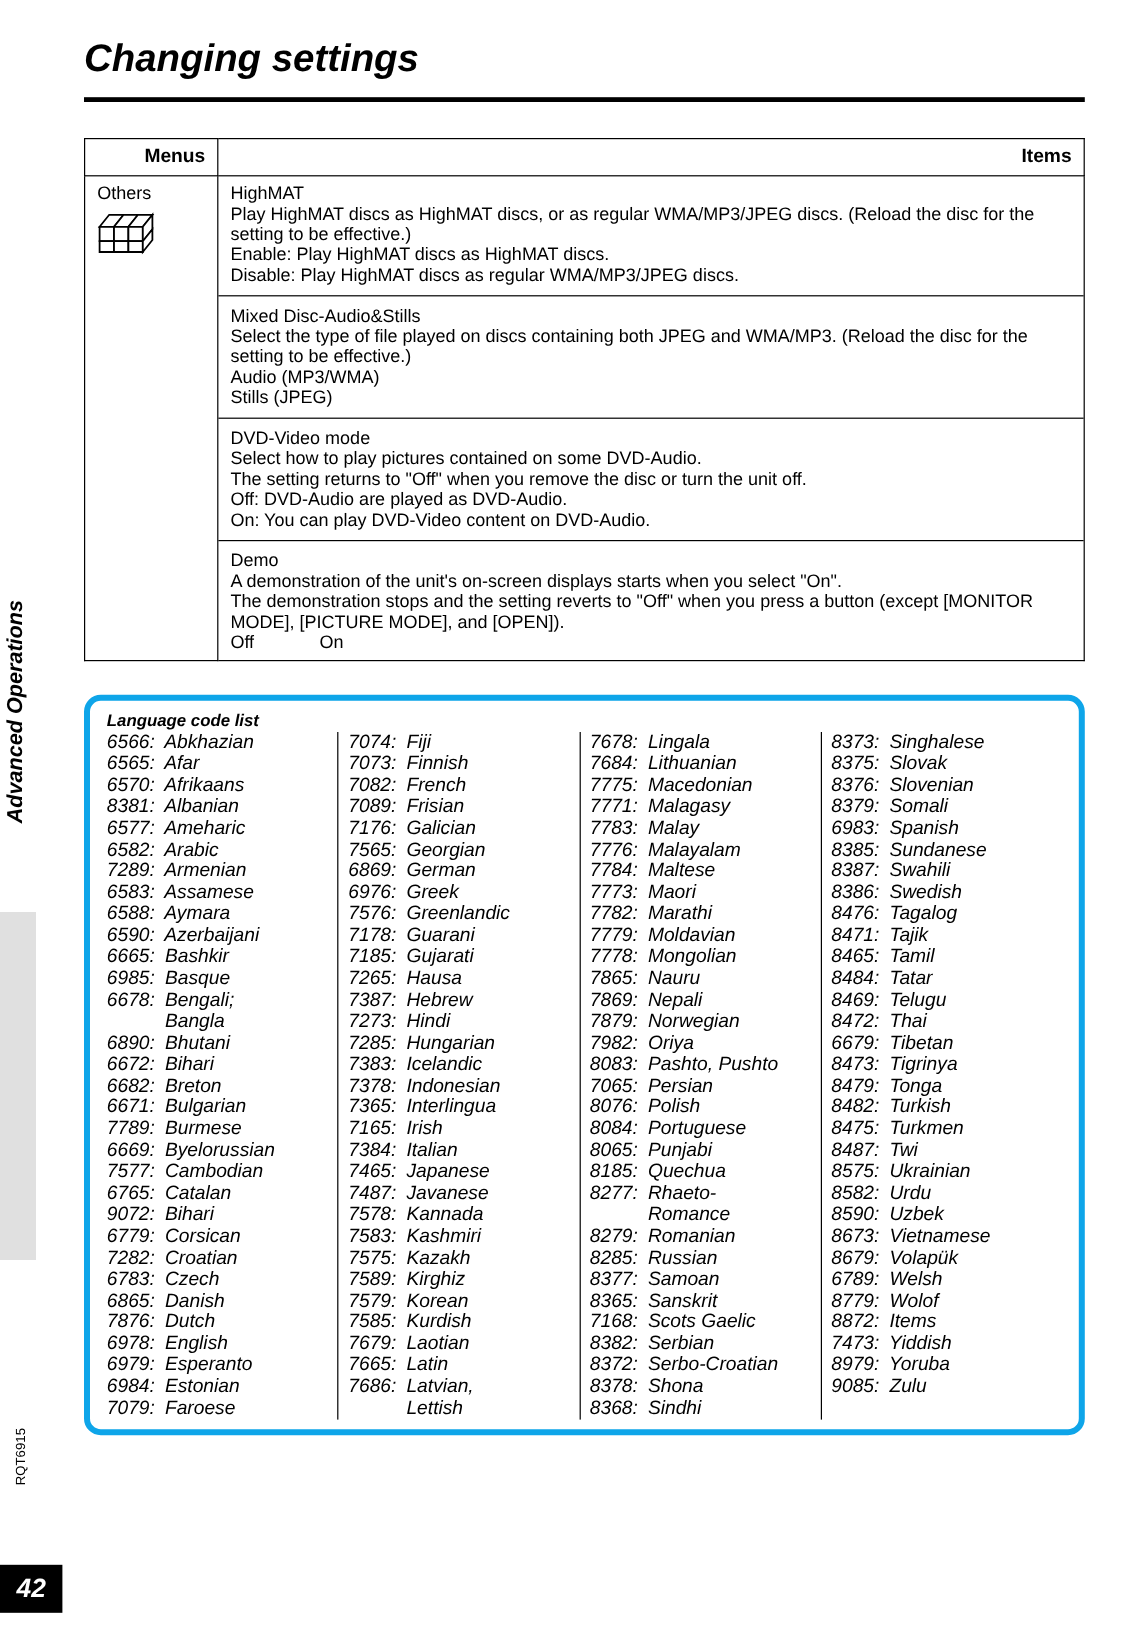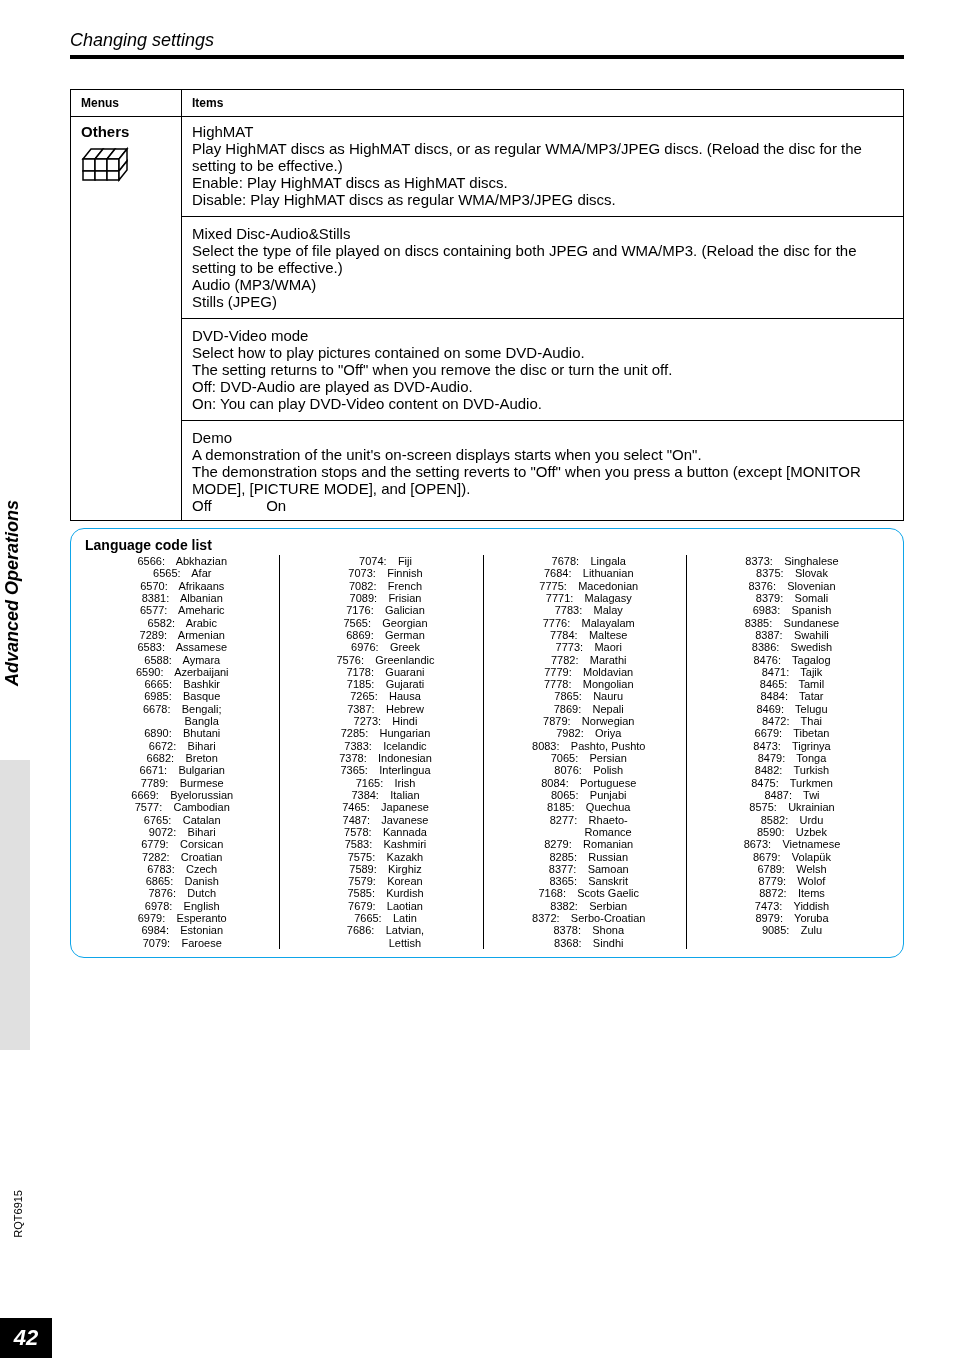--- a/index.html
+++ b/index.html
@@ -1,39 +1,39 @@
 <!DOCTYPE html>
 <html><head>
 <meta charset="utf-8">
 <style>
 body { margin:0; font-family: Arial, Helvetica, sans-serif; font-size:15px; color:#000; background:#fff; width:954px; }
 .page { padding:20px 50px 20px 70px; position:relative; }
-.heading { font-size:18px; font-weight:normal; font-style:italic; border-bottom:4px solid #000; padding-bottom:4px; margin:10px 0 30px 0; }
+.heading { font-size:32px; font-weight:bold; font-style:italic; border-bottom:4px solid #000; padding-bottom:14px; margin:10px 0 30px 0; }
 .table { border:1px solid #000; border-collapse:collapse; width:100%; }
 .table th, .table td { border:1px solid #000; padding:6px 10px; vertical-align:top; }
-.table th { text-align:left; font-weight:bold; font-size:12px; }
+.table th { text-align:right; font-weight:bold; font-size:16px; }
 .menus-col { width:90px; }
-.menus-cell { font-weight:bold; }
+.menus-cell { font-weight:normal; }
 .icon3d { width:48px; height:36px; position:relative; margin-top:6px; }
 .icon3d svg { width:48px; height:36px; }
 .section-title { font-weight:normal; }
 .underline { }
 .sep { border-top:1px solid #000; margin:8px -10px; }
-.lang-box { border:1px solid #0ea5e9; border-radius:14px; padding:8px 14px; margin-top:7px; font-size:14px; }
+.lang-box { border:5px solid #0ea5e9; border-radius:14px; padding:8px 14px; margin-top:28px; font-size:14px;font-style:italic; }
 .lang-title { font-weight:bold; margin-bottom:2px; }
 .lang-cols { display:flex; }
-.lang-col { flex:1; border-left:1px solid #000; padding:0 8px; line-height:1.12; font-size:11px;text-align:center; }
+.lang-col { flex:1; border-left:1px solid #000; padding:0 8px; line-height:1.12; font-size:16px; }
 .lang-col:first-child { border-left:none; padding-left:0; }
 .lang-row { white-space:nowrap; }
 .code { display:inline-block; width:44px; }
 .indent { display:inline-block; width:44px; }
 .sidebar-tab { position:absolute; left:0; top:760px; width:30px; height:290px; background:#e0e0e0; }
 .side-text { position:absolute; left:2px; top:760px; font-weight:bold; font-style:italic; font-size:18px; transform: rotate(-90deg); transform-origin: left top; width:260px; text-align:right; }
 .side-rqt { position:absolute; left:12px; top:1260px; font-size:11px; transform: rotate(-90deg); transform-origin: left top; width:70px; text-align:right; }
-.page-num { position:absolute; left:0; bottom:0; width:52px; height:40px; background:#000; color:#fff; font-style:italic; font-weight:bold; font-size:22px; display:flex; align-items:center; justify-content:center; }
+.page-num { position:absolute; left:0; bottom:14px; width:52px; height:40px; background:#000; color:#fff; font-style:italic; font-weight:bold; font-size:22px; display:flex; align-items:center; justify-content:center; }
 .opt-label { display:inline-block; width:70px; }
 .lang-code { font-variant-numeric: tabular-nums; }
 </style>
 </head>
 <body>
 
 <div class="sidebar-tab"></div>
 <div class="side-text">Advanced Operations</div>
 <div class="side-rqt">RQT6915</div>
 <div class="page-num">42</div>

